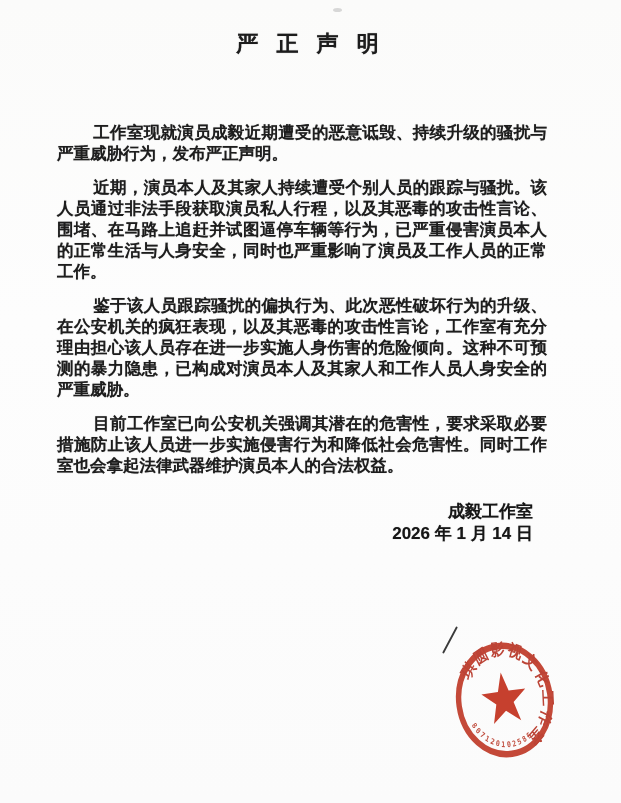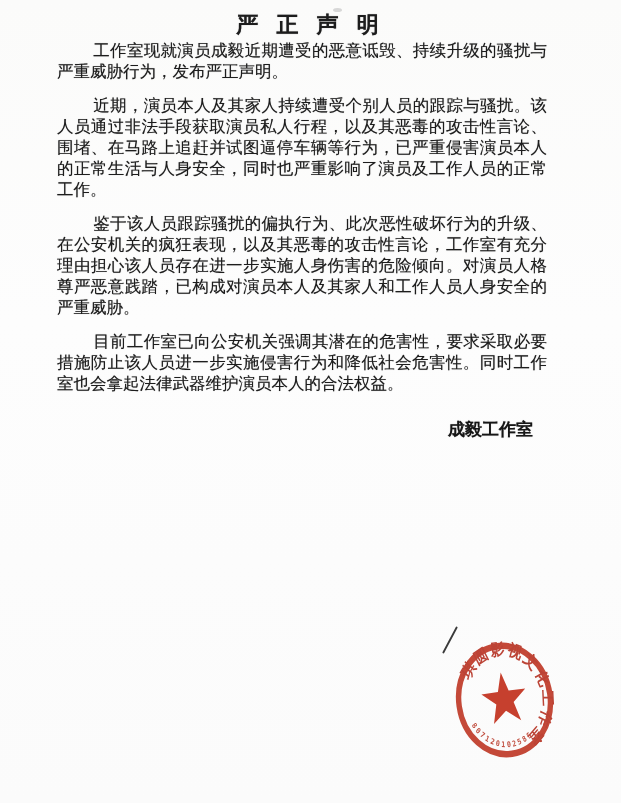--- a/index.html
+++ b/index.html
@@ -9,34 +9,35 @@
     width: 621px;
   }
   .page {
     position: relative;
     width: 621px;
     height: 803px;
     background: linear-gradient(180deg, #fbfbfa 0%, #fdfdfd 40%, #fbfbfb 100%);
     overflow: hidden;
   }
   .doc-title {
-    padding-top: 10px;
+    padding-top: 29px;
     text-align: center;
     font-size: 22px;
     font-weight: 700;
     color: #1c1c1c;
     letter-spacing: 6px;
     text-shadow: 0 0 0.8px rgba(25,25,25,0.6);
   }
   .doc-body {
+    margin-top: 63px;
     padding: 0 74px 0 57px;
     color: #1d1d1d;
     font-size: 16.5px;
     line-height: 21px;
-    font-weight: 400;
+    font-weight: 700;
     text-align: justify;
     text-shadow: 0 0 0.7px rgba(30,30,30,0.55);
   }
   .doc-body p {
     text-indent: 2.2em;
     margin-bottom: 13px;
   }
   .signature {
     margin-top: 25px;
     padding-right: 88px;
@@ -106,26 +107,27 @@
 
 <div class="page">
 
   <div class="smudge"></div>
 
   <h1 class="doc-title">严 正 声 明</h1>
 
   <div class="doc-body">
     <p>工作室现就演员成毅近期遭受的恶意诋毁、持续升级的骚扰与严重威胁行为，发布严正声明。</p>
     <p>近期，演员本人及其家人持续遭受个别人员的跟踪与骚扰。该人员通过非法手段获取演员私人行程，以及其恶毒的攻击性言论、围堵、在马路上追赶并试图逼停车辆等行为，已严重侵害演员本人的正常生活与人身安全，同时也严重影响了演员及工作人员的正常工作。</p>
-    <p>鉴于该人员跟踪骚扰的偏执行为、此次恶性破坏行为的升级、在公安机关的疯狂表现，以及其恶毒的攻击性言论，工作室有充分理由担心该人员存在进一步实施人身伤害的危险倾向。对演员人格尊严恶意践踏，已构成对演员本人及其家人和工作人员人身安全的严重威胁。</p>
+    <p>鉴于该人员跟踪骚扰的偏执行为、此次恶性破坏行为的升级、在公安机关的疯狂表现，以及其恶毒的攻击性言论，工作室有充分理由担心该人员存在进一步实施人身伤害的危险倾向。这种不可预测的暴力隐患，已构成对演员本人及其家人和工作人员人身安全的严重威胁。</p>
     <p>目前工作室已向公安机关强调其潜在的危害性，要求采取必要措施防止该人员进一步实施侵害行为和降低社会危害性。同时工作室也会拿起法律武器维护演员本人的合法权益。</p>
   </div>
 
   <div class="signature">
     <div>成毅工作室</div>
+    <div>2026 年 1 月 14 日</div>
   </div>
 
   <div class="pen-mark"></div>
 
   <svg class="seal" viewBox="0 0 160 160" preserveAspectRatio="none" xmlns="http://www.w3.org/2000/svg">
     <defs>
       <path id="arcTop" d="M 40.2 57 A 46 46 0 1 1 103 119.8" fill="none"></path>
       <path id="arcBottom" d="M 34.9 96.4 A 48 48 0 0 0 125.1 96.4" fill="none"></path>
     </defs>
     <circle class="seal-ring" cx="80" cy="80" r="55"></circle>

